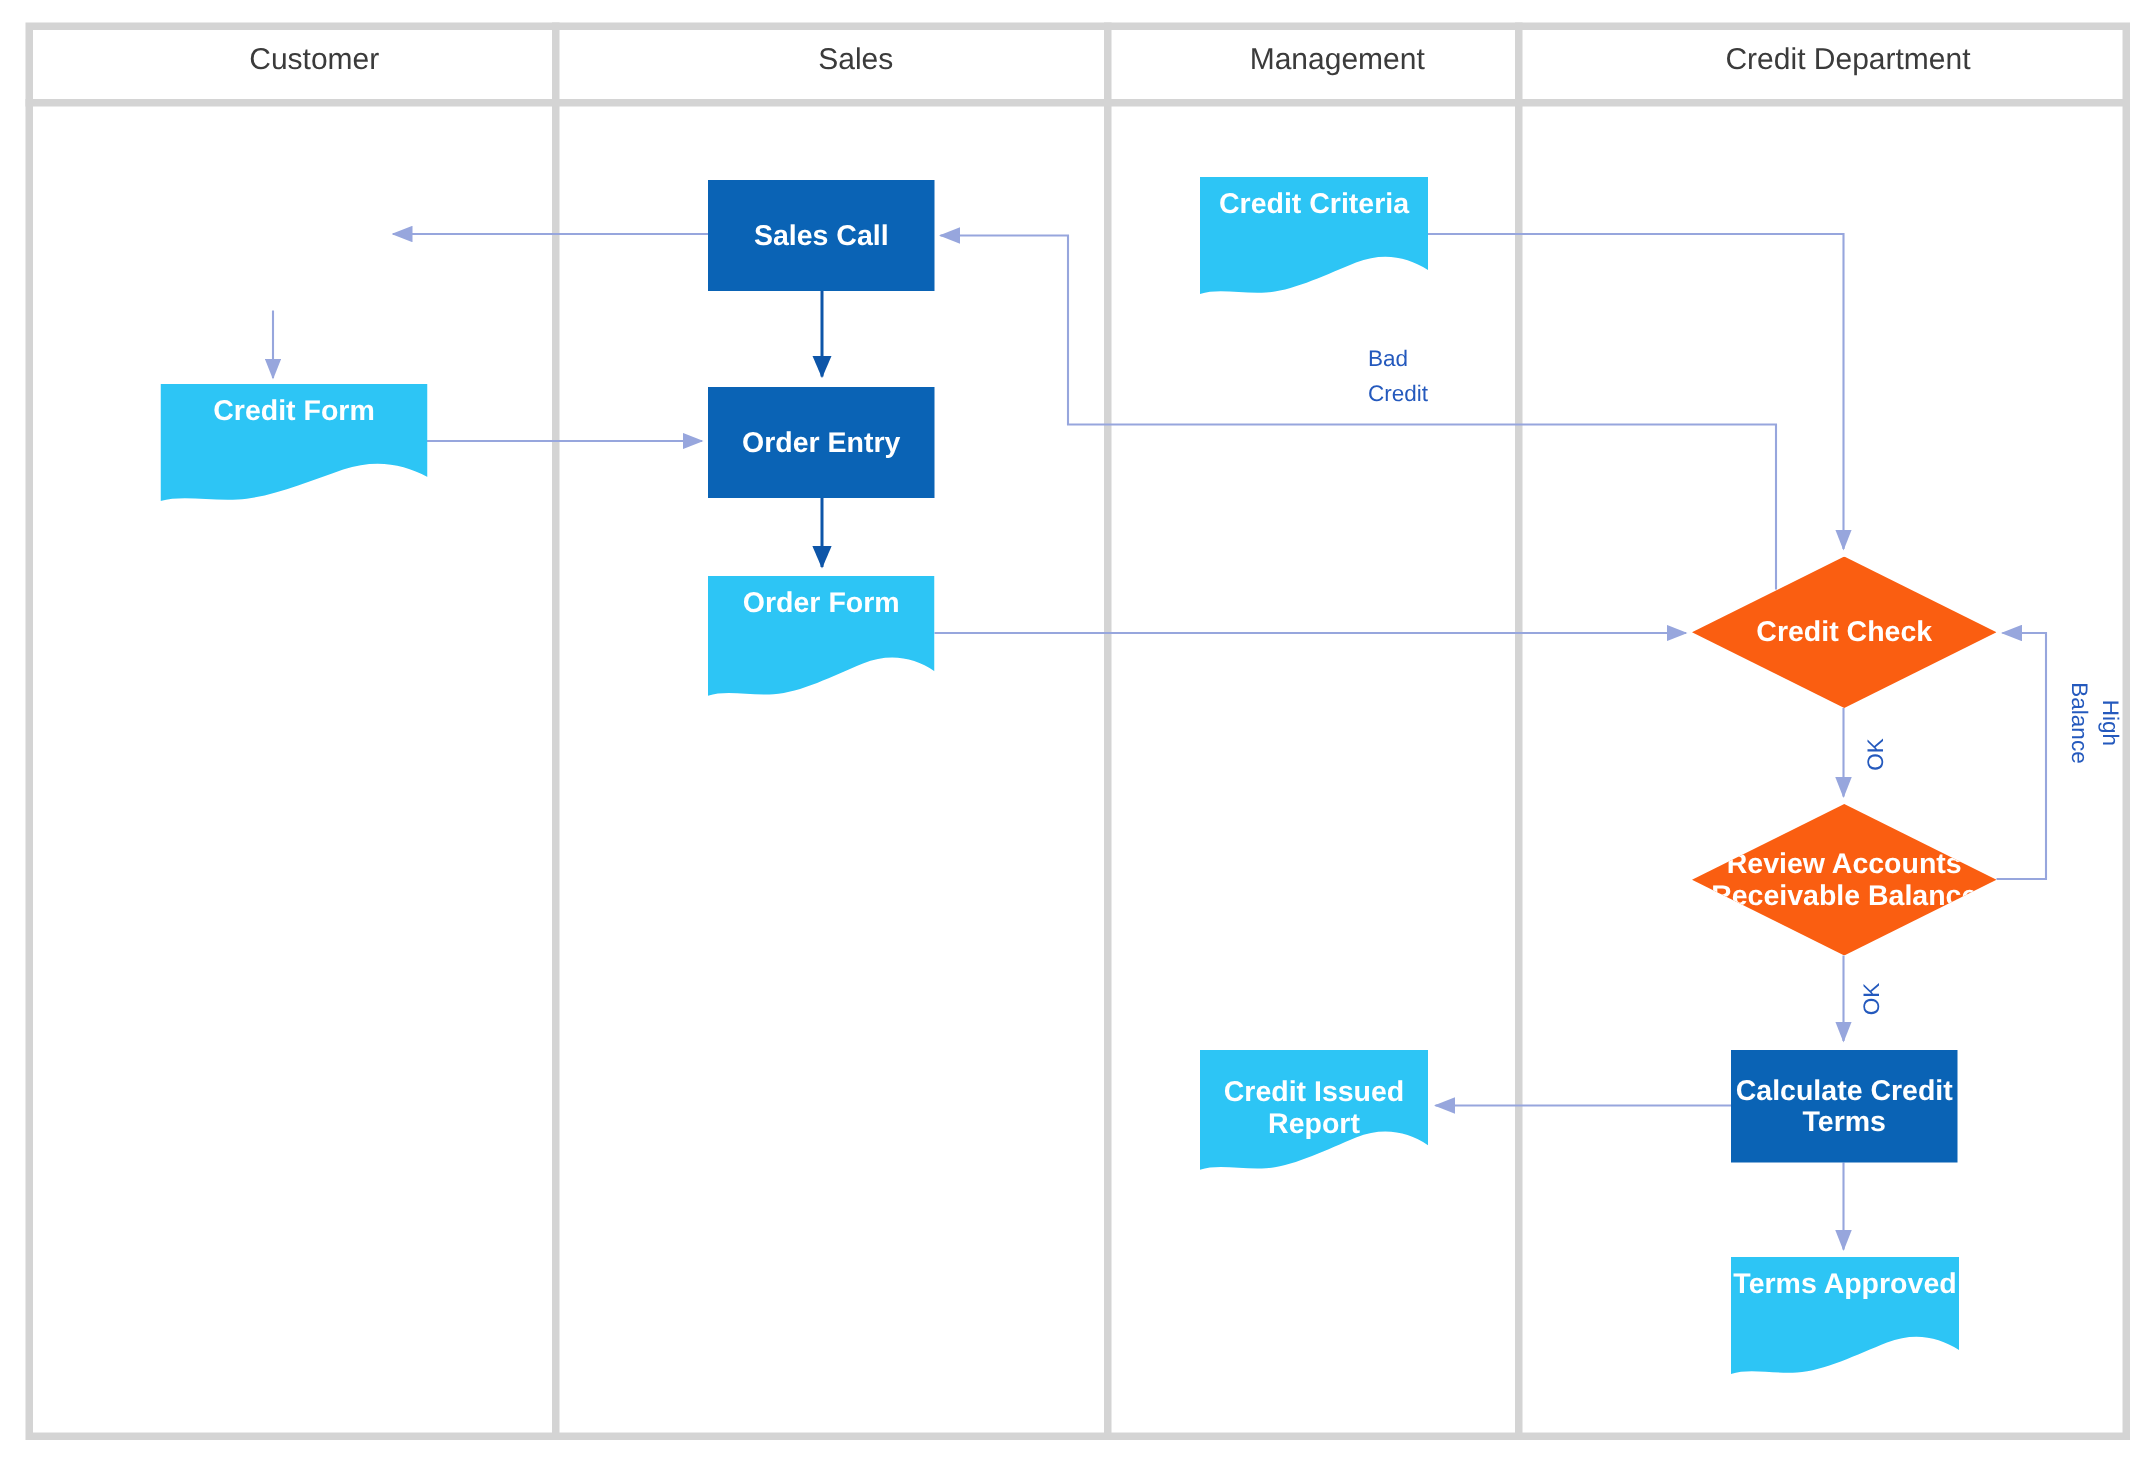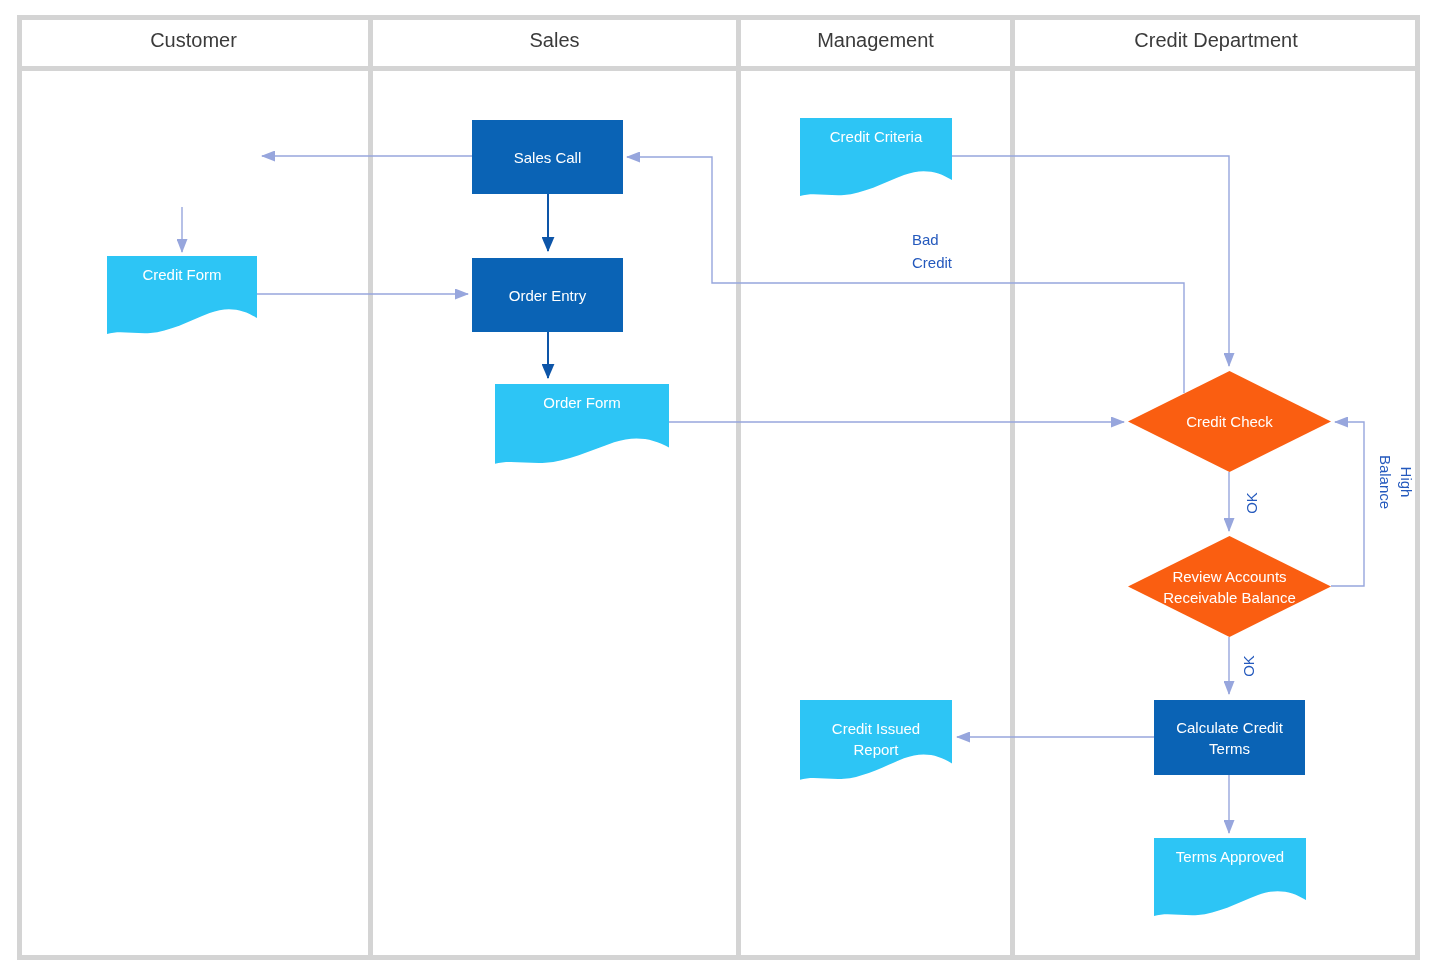--- a/index.html
+++ b/index.html
@@ -17,28 +17,28 @@
   .canvas{
     position:relative;width:1437px;height:977px;background:#ffffff;overflow:hidden;
     font-family:"Liberation Sans", sans-serif;
   }
   
   .frame{position:absolute;left:17px;top:15px;width:1403px;height:945px;
     border:5px solid var(--c-grid);box-sizing:border-box;}
   .div-v{position:absolute;top:15px;width:5px;height:945px;background:var(--c-grid);}
   .div-h{position:absolute;left:17px;top:66px;width:1403px;height:5px;background:var(--c-grid);}
   .lane-title{position:absolute;top:15px;height:51px;display:flex;align-items:center;justify-content:center;
-    font-size:20px;color:var(--c-header-text);}
+    font-size:20px;color:var(--c-header-text);margin-left:16px;}
   
   svg.connectors{position:absolute;left:0;top:0;width:1437px;height:977px;}
   svg.connectors path.edge{fill:none;stroke:var(--c-connector);stroke-width:1.4px;}
   svg.connectors path.edge-dark{fill:none;stroke:var(--c-connector-dark);stroke-width:2px;}
   
   .node{position:absolute;box-sizing:border-box;}
-  .node-label{color:var(--c-node-text);font-size:15px;text-align:center;white-space:pre-line;line-height:21px;}
+  .node-label{color:var(--c-node-text);font-size:19px;text-align:center;white-space:pre-line;line-height:21px;font-weight:bold;}
   .process{background:var(--c-process);display:flex;align-items:center;justify-content:center;}
   .decision{background:var(--c-decision);clip-path:polygon(50% 0,100% 50%,50% 100%,0 50%);
     display:flex;align-items:center;justify-content:center;}
   .doc svg{position:absolute;left:0;top:0;width:100%;height:100%;display:block;}
   .doc svg path{fill:var(--c-doc);}
   .doc .node-label{position:relative;padding-top:8px;}
   
   .edge-label{position:absolute;color:var(--c-label);font-size:15px;line-height:23px;white-space:pre-line;}
   .edge-label.rot-ccw{transform:translate(-50%,-50%) rotate(-90deg);text-align:center;}
   .edge-label.rot-cw{transform:translate(-50%,-50%) rotate(90deg);text-align:center;line-height:21px;}
@@ -79,36 +79,36 @@
     <path class="edge" d="M1331,586 H1364 V422 H1335" marker-end="url(#arr-p)"></path>
     <path class="edge" d="M1229,637 V694" marker-end="url(#arr-p)"></path>
     <path class="edge" d="M1154,737 H957" marker-end="url(#arr-p)"></path>
     <path class="edge" d="M1229,775 V833" marker-end="url(#arr-p)"></path>
 
     <path class="edge-dark" d="M548,194 V251" marker-end="url(#arr-d)"></path>
     <path class="edge-dark" d="M548,332 V378" marker-end="url(#arr-d)"></path>
   </svg>
 
 
-  <div class="node doc" style="left:107px;top:256px;width:150px;height:84px">
+  <div class="node doc" style="left:107px;top:256px;width:178px;height:84px">
     <svg viewBox="0 0 152 84" preserveAspectRatio="none">
       <path d="M0,0 H152 V62 C138,53 122,50 104,57 C84,65 62,76 44,77 C28,78 12,74 0,78 Z"></path>
     </svg>
     <div class="node-label">Credit Form</div>
   </div>
 
   <div class="node process" style="left:472px;top:120px;width:151px;height:74px">
     <div class="node-label">Sales Call</div>
   </div>
 
   <div class="node process" style="left:472px;top:258px;width:151px;height:74px">
     <div class="node-label">Order Entry</div>
   </div>
 
-  <div class="node doc" style="left:495px;top:384px;width:174px;height:86px">
+  <div class="node doc" style="left:472px;top:384px;width:151px;height:86px">
     <svg viewBox="0 0 152 84" preserveAspectRatio="none">
       <path d="M0,0 H152 V62 C138,53 122,50 104,57 C84,65 62,76 44,77 C28,78 12,74 0,78 Z"></path>
     </svg>
     <div class="node-label">Order Form</div>
   </div>
 
   <div class="node doc" style="left:800px;top:118px;width:152px;height:84px">
     <svg viewBox="0 0 152 84" preserveAspectRatio="none">
       <path d="M0,0 H152 V62 C138,53 122,50 104,57 C84,65 62,76 44,77 C28,78 12,74 0,78 Z"></path>
     </svg>

